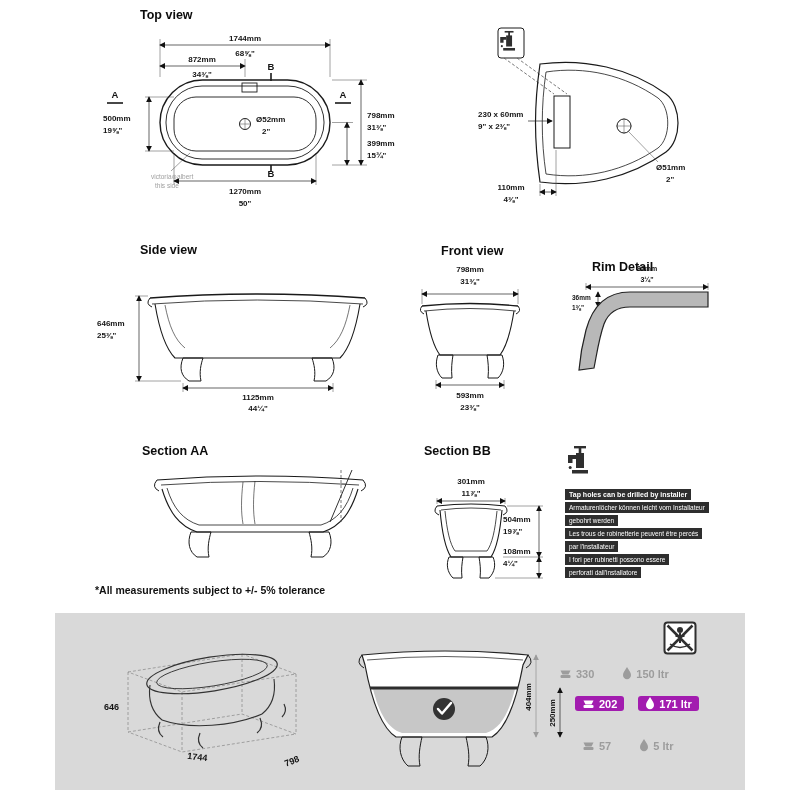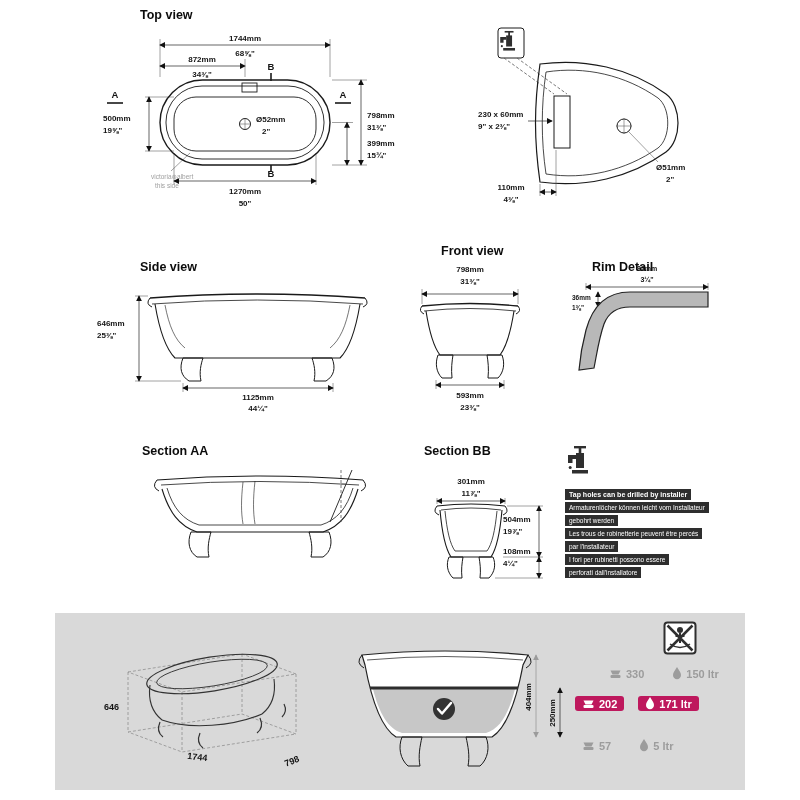--- a/index.html
+++ b/index.html
@@ -23,21 +23,21 @@
   .taplines{margin-top:6px;}
   .tapline{display:block;width:max-content;max-width:152px;background:#2e2e2e;color:#fff;
            font-size:6.5px;padding:2px 4px;margin-bottom:2px;font-weight:normal;}
   .tapline.b{font-weight:bold;font-size:7px;}
   #panel{position:absolute;left:55px;top:613px;width:690px;height:177px;background:#d9d9d9;}
   .cap-row{position:absolute;display:flex;gap:14px;align-items:center;height:17px;}
   .cap-group{display:flex;align-items:center;gap:4px;font-weight:bold;font-size:11px;
              padding:1px 7px;border-radius:3px;white-space:nowrap;}
   .cap-row.light .cap-group{color:#9c9c9c;}
   .cap-row.light svg{fill:#9c9c9c;}
-  .cap-row.dark .cap-group{background:#be185d;color:#fff;}
+  .cap-row.dark .cap-group{background:#a21caf;color:#fff;}
   .cap-row.dark svg{fill:#fff;}
 </style>
 </head>
 <body>
 
 <div id="sheet">
 
 <svg width="0" height="0" class="abs" aria-hidden="true">
   <defs>
     <marker id="ar" markerUnits="userSpaceOnUse" markerWidth="7" markerHeight="7" refX="5.2" refY="3" orient="auto-start-reverse">
@@ -136,21 +136,21 @@
     <line class="dim" x1="70" y1="172" x2="86" y2="172"></line>
   </g>
   <text x="8" y="97">230 x 60mm</text>
   <text x="8" y="109">9" x 2⅜"</text>
   <text x="186" y="150">Ø51mm</text>
   <text x="196" y="162">2"</text>
   <text x="41" y="170" text-anchor="middle">110mm</text>
   <text x="41" y="182" text-anchor="middle">4⅜"</text>
 </svg>
 
-<div class="abs title" style="left:140px;top:260px">Side view</div>
+<div class="abs title" style="left:140px;top:243px">Side view</div>
 
 <svg class="abs" style="left:95px;top:278px" width="300" height="135" viewBox="0 0 300 135">
   <g>
     <path class="o" stroke-width="1.3" d="M55,20 Q162,12 270,20"></path>
     <path class="o" stroke-width="0.8" d="M57,26 Q162,18 268,26"></path>
     <path class="o" stroke-width="1" d="M55,20 Q50,26 57,29"></path>
     <path class="o" stroke-width="1" d="M270,20 Q275,26 268,29"></path>
     <path class="o" stroke-width="1.1" d="M60,26 C64,50 70,70 80,80 L245,80 C255,70 261,50 265,26"></path>
     <path class="o" stroke-width="0.6" d="M70,27 C74,48 80,62 90,70"></path>
     <path class="o" stroke-width="0.6" d="M255,27 C251,48 245,62 235,70"></path>
@@ -282,20 +282,21 @@
     <span class="tapline b">Tap holes can be drilled by installer</span>
     <span class="tapline">Armaturenlöcher können leicht vom Installateur</span>
     <span class="tapline">gebohrt werden</span>
     <span class="tapline">Les trous de robinetterie peuvent être percés</span>
     <span class="tapline">par l'installateur</span>
     <span class="tapline">I fori per rubinetti possono essere</span>
     <span class="tapline">perforati dall'installatore</span>
   </div>
 </div>
 
+<div class="abs tol" style="left:95px;top:584px">*All measurements subject to +/- 5% tolerance</div>
 
 <div id="panel">
 
   <svg class="abs" style="left:45px;top:25px" width="220" height="145" viewBox="0 0 220 145">
     <g stroke="#8f8f8f" stroke-width="0.8" stroke-dasharray="3 2" fill="none">
       <path d="M28,34 L142,16 L196,36 L82,54 Z"></path>
       <line x1="28" y1="34" x2="28" y2="94"></line>
       <line x1="196" y1="36" x2="196" y2="96"></line>
       <line x1="82" y1="54" x2="82" y2="114"></line>
       <line x1="142" y1="16" x2="142" y2="76"></line>
@@ -331,21 +332,21 @@
       <path d="M88,74 L92,78.5 L101,68" stroke="#fff" stroke-width="2.5" fill="none" stroke-linecap="round" stroke-linejoin="round"></path>
     </g>
     <path class="o" stroke-width="1" fill="#fff" d="M52,102 C48,112 50,124 58,131 L70,131 C68,121 70,111 72,102 Z"></path>
     <path class="o" stroke-width="1" fill="#fff" d="M136,102 C140,112 138,124 130,131 L118,131 C120,121 118,111 116,102 Z"></path>
     <line class="dimg" x1="186" y1="20" x2="186" y2="102"></line>
     <text transform="translate(181,62) rotate(-90)" text-anchor="middle" fill="#9b9b9b">404mm</text>
     <line class="dim" x1="210" y1="53" x2="210" y2="102"></line>
     <text transform="translate(205,78) rotate(-90)" text-anchor="middle">250mm</text>
   </svg>
 
-  <div class="cap-row light" style="left:547px;top:52px">
+  <div class="cap-row light" style="left:497px;top:52px">
     <span class="cap-group">
       <svg width="13" height="13" viewBox="0 0 13 13">
             <path d="M1.5,3.5 h10 l-2,4 h-6 z"></path>
             <rect x="1.5" y="8" width="10" height="3" rx="1"></rect>
           </svg>
       <span>330</span>
     </span>
     <span class="cap-group">
       <svg width="10" height="13" viewBox="0 0 10 13">
             <path d="M5,0 C2.8,3.5 1,5.8 1,8 a4,4.3 0 0 0 8,0 C9,5.8 7.2,3.5 5,0 Z"></path>

